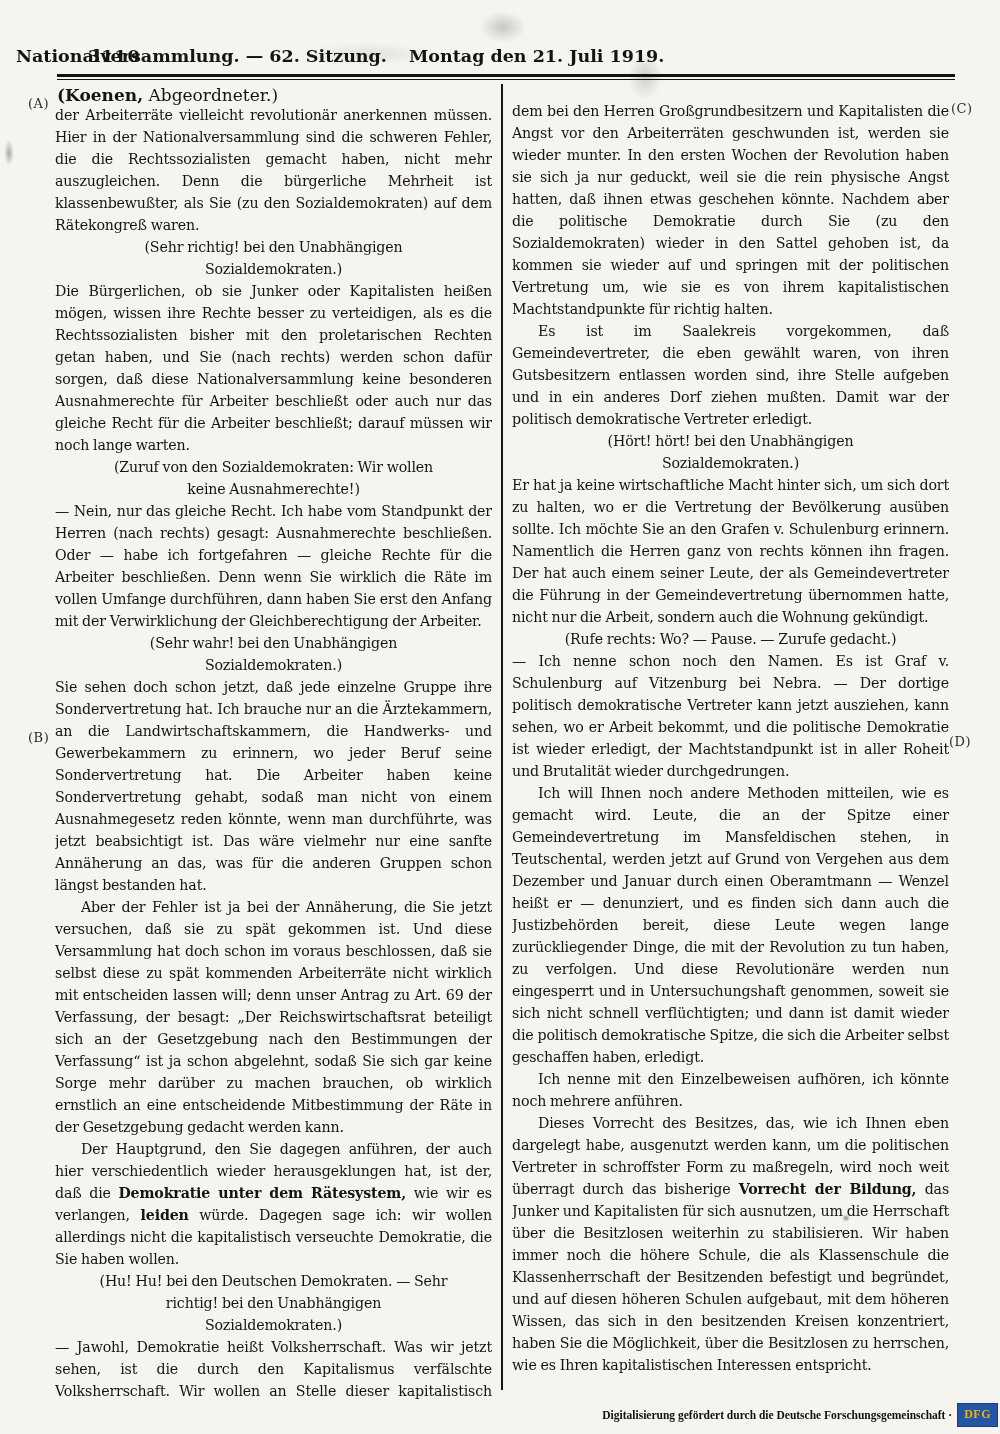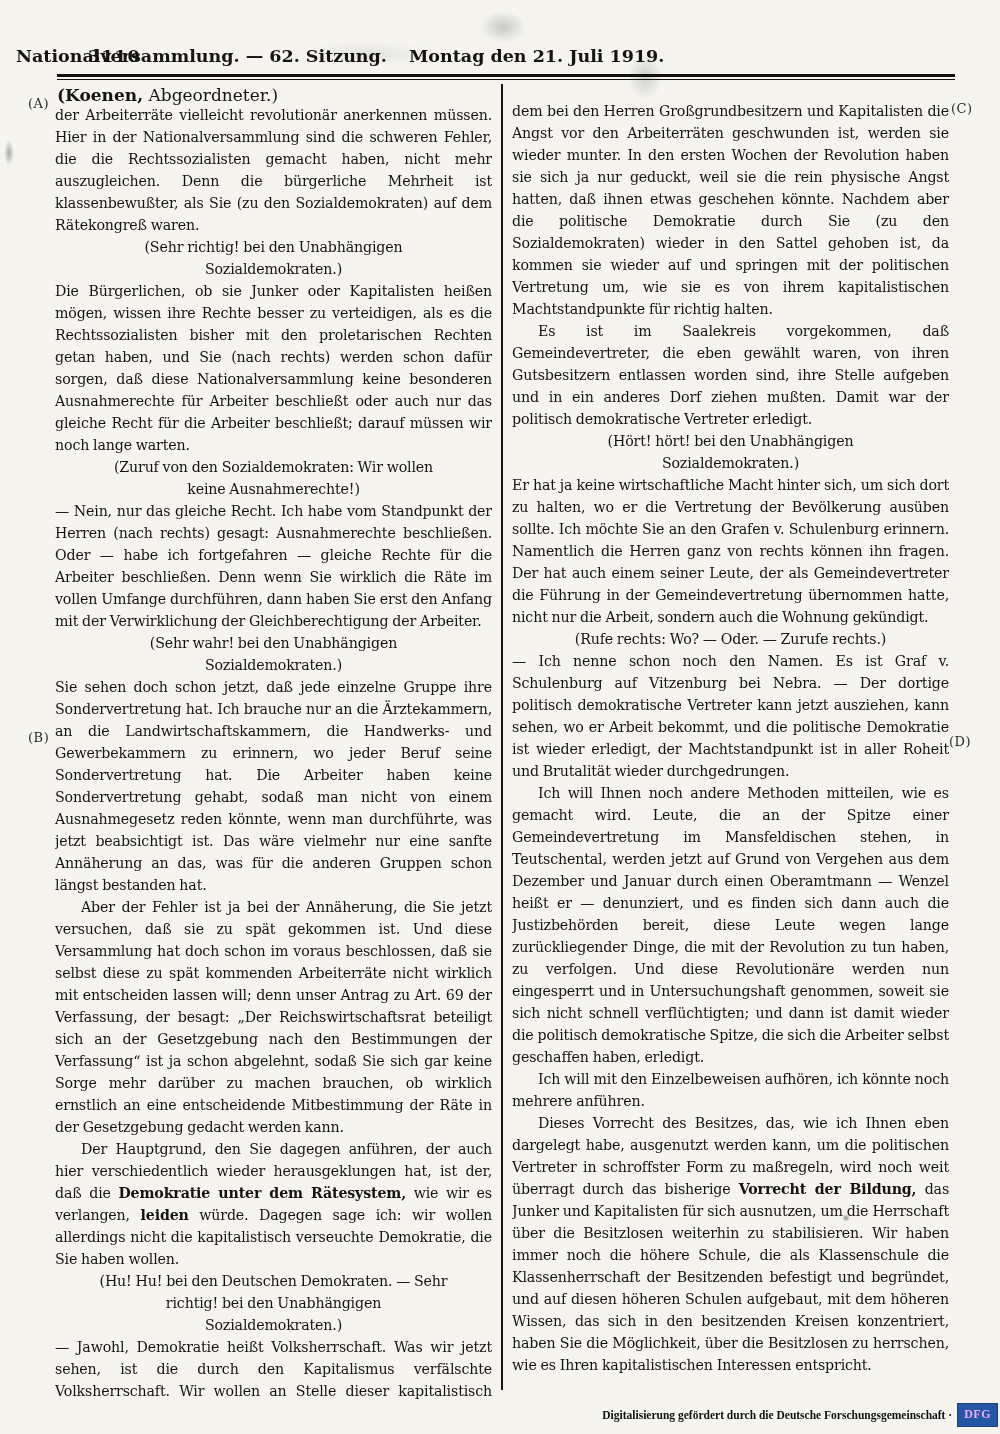--- a/index.html
+++ b/index.html
@@ -46,21 +46,21 @@
   
   .qmark{position:absolute;font-size:13px;letter-spacing:.5px;color:#2a2a2a;}
   .qmark.a{left:28px;top:96px;}
   .qmark.b{left:28px;top:730px;}
   .qmark.c{left:951px;top:101px;}
   .qmark.d{left:949px;top:734px;}
 
   
   .footer{position:absolute;right:2px;top:1402px;height:26px;display:flex;align-items:center;font-family:Liberation Serif, serif;}
   .footer .credit{font-size:11.5px;font-weight:700;color:#111;margin-right:5px;}
-  .footer .dfg{background:#2356a5;color:#f0abfc;font-size:12px;font-weight:700;padding:3px 6px 4px 6px;letter-spacing:.5px;border:1px solid #16407e;}
+  .footer .dfg{background:#2356a5;color:#eab308;font-size:12px;font-weight:700;padding:3px 6px 4px 6px;letter-spacing:.5px;border:1px solid #16407e;}
 </style>
 </head>
 <body>
 
 <div class="page">
 
   <div class="smudge s1"></div>
   <div class="smudge s2"></div>
   <div class="smudge s3"></div>
   <div class="smudge s4"></div>
@@ -93,24 +93,24 @@
         <p class="para body indent"><span>Der Hauptgrund, den Sie dagegen anführen, der auch hier verschiedentlich wieder herausgeklungen hat, ist der, daß die </span><span class="bold">Demokratie unter dem Rätesystem,</span><span> wie wir es verlangen, </span><span class="bold">leiden</span><span> würde. Dagegen sage ich: wir wollen allerdings nicht die kapitalistisch verseuchte Demokratie, die Sie haben wollen.</span></p>
         <p class="para stage"><span>(Hu! Hu! bei den Deutschen Demokraten. — Sehr richtig! bei den Unabhängigen Sozialdemokraten.)</span></p>
         <p class="para body"><span>— Jawohl, Demokratie heißt Volksherrschaft. Was wir jetzt sehen, ist die durch den Kapitalismus verfälschte Volksherrschaft. Wir wollen an Stelle dieser kapitalistisch verseuchten Volksherrschaft die proletarische Demokratie. Wir wollen die reine Gleichheit in der Volksherrschaft, die Arbeiterdemokratie, und — vielleicht verstehen Sie das besser — wir wollen die soziale Demokratie, weil wir Sozialdemokraten sind.</span></p>
       </div>
     <div class="divider"></div>
     <div class="col right" id="col-right">
         <p class="para body"><span>dem bei den Herren Großgrundbesitzern und Kapitalisten die Angst vor den Arbeiterräten geschwunden ist, werden sie wieder munter. In den ersten Wochen der Revolution haben sie sich ja nur geduckt, weil sie die rein physische Angst hatten, daß ihnen etwas geschehen könnte. Nachdem aber die politische Demokratie durch Sie (zu den Sozialdemokraten) wieder in den Sattel gehoben ist, da kommen sie wieder auf und springen mit der politischen Vertretung um, wie sie es von ihrem kapitalistischen Machtstandpunkte für richtig halten.</span></p>
         <p class="para body indent"><span>Es ist im Saalekreis vorgekommen, daß Gemeindevertreter, die eben gewählt waren, von ihren Gutsbesitzern entlassen worden sind, ihre Stelle aufgeben und in ein anderes Dorf ziehen mußten. Damit war der politisch demokratische Vertreter erledigt.</span></p>
         <p class="para stage"><span>(Hört! hört! bei den Unabhängigen Sozialdemokraten.)</span></p>
         <p class="para body"><span>Er hat ja keine wirtschaftliche Macht hinter sich, um sich dort zu halten, wo er die Vertretung der Bevölkerung ausüben sollte. Ich möchte Sie an den Grafen v. Schulenburg erinnern. Namentlich die Herren ganz von rechts können ihn fragen. Der hat auch einem seiner Leute, der als Gemeindevertreter die Führung in der Gemeindevertretung übernommen hatte, nicht nur die Arbeit, sondern auch die Wohnung gekündigt.</span></p>
-        <p class="para stage"><span>(Rufe rechts: Wo? — Oder. — Zurufe rechts.)</span></p>
+        <p class="para stage"><span>(Rufe rechts: Wo? — Pause. — Zurufe gedacht.)</span></p>
         <p class="para body"><span>— Ich nenne schon noch den Namen. Es ist Graf v. Schulenburg auf Vitzenburg bei Nebra. — Der dortige politisch demokratische Vertreter kann jetzt ausziehen, kann sehen, wo er Arbeit bekommt, und die politische Demokratie ist wieder erledigt, der Machtstandpunkt ist in aller Roheit und Brutalität wieder durchgedrungen.</span></p>
         <p class="para body indent"><span>Ich will Ihnen noch andere Methoden mitteilen, wie es gemacht wird. Leute, die an der Spitze einer Gemeindevertretung im Mansfeldischen stehen, in Teutschental, werden jetzt auf Grund von Vergehen aus dem Dezember und Januar durch einen Oberamtmann — Wenzel heißt er — denunziert, und es finden sich dann auch die Justizbehörden bereit, diese Leute wegen lange zurückliegender Dinge, die mit der Revolution zu tun haben, zu verfolgen. Und diese Revolutionäre werden nun eingesperrt und in Untersuchungshaft genommen, soweit sie sich nicht schnell verflüchtigten; und dann ist damit wieder die politisch demokratische Spitze, die sich die Arbeiter selbst geschaffen haben, erledigt.</span></p>
-        <p class="para body indent"><span>Ich will mit den Einzelbeweisen aufhören, ich könnte noch mehrere anführen.</span></p>
+        <p class="para body indent"><span>Ich nenne mit den Einzelbeweisen aufhören, ich könnte noch mehrere anführen.</span></p>
         <p class="para body indent"><span>Dieses Vorrecht des Besitzes, das, wie ich Ihnen eben dargelegt habe, ausgenutzt werden kann, um die politischen Vertreter in schroffster Form zu maßregeln, wird noch weit überragt durch das bisherige </span><span class="bold">Vorrecht der Bildung,</span><span> das Junker und Kapitalisten für sich ausnutzen, um die Herrschaft über die Besitzlosen weiterhin zu stabilisieren. Wir haben immer noch die höhere Schule, die als Klassenschule die Klassenherrschaft der Besitzenden befestigt und begründet, und auf diesen höheren Schulen aufgebaut, mit dem höheren Wissen, das sich in den besitzenden Kreisen konzentriert, haben Sie die Möglichkeit, über die Besitzlosen zu herrschen, wie es Ihren kapitalistischen Interessen entspricht.</span></p>
       </div>
   </div>
 
   <div class="footer">
     <span class="credit">Digitalisierung gefördert durch die Deutsche Forschungsgemeinschaft ·</span>
     <span class="dfg">DFG</span>
   </div>
 
 </div>

